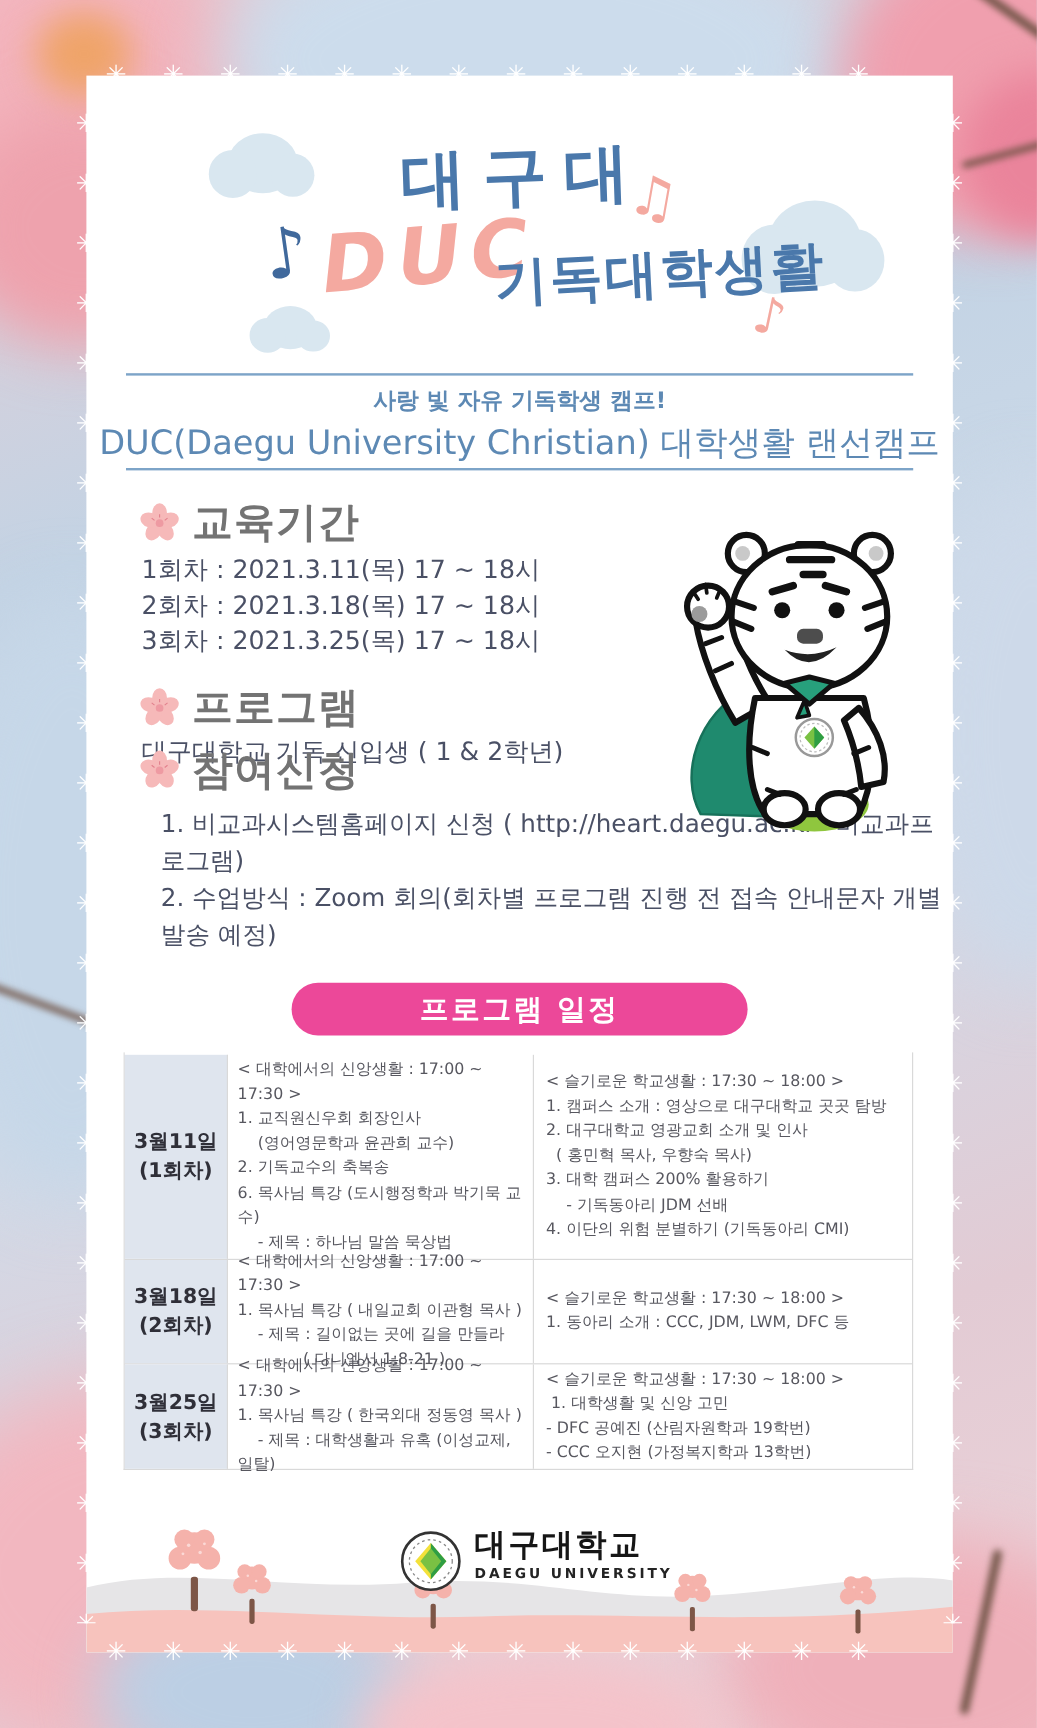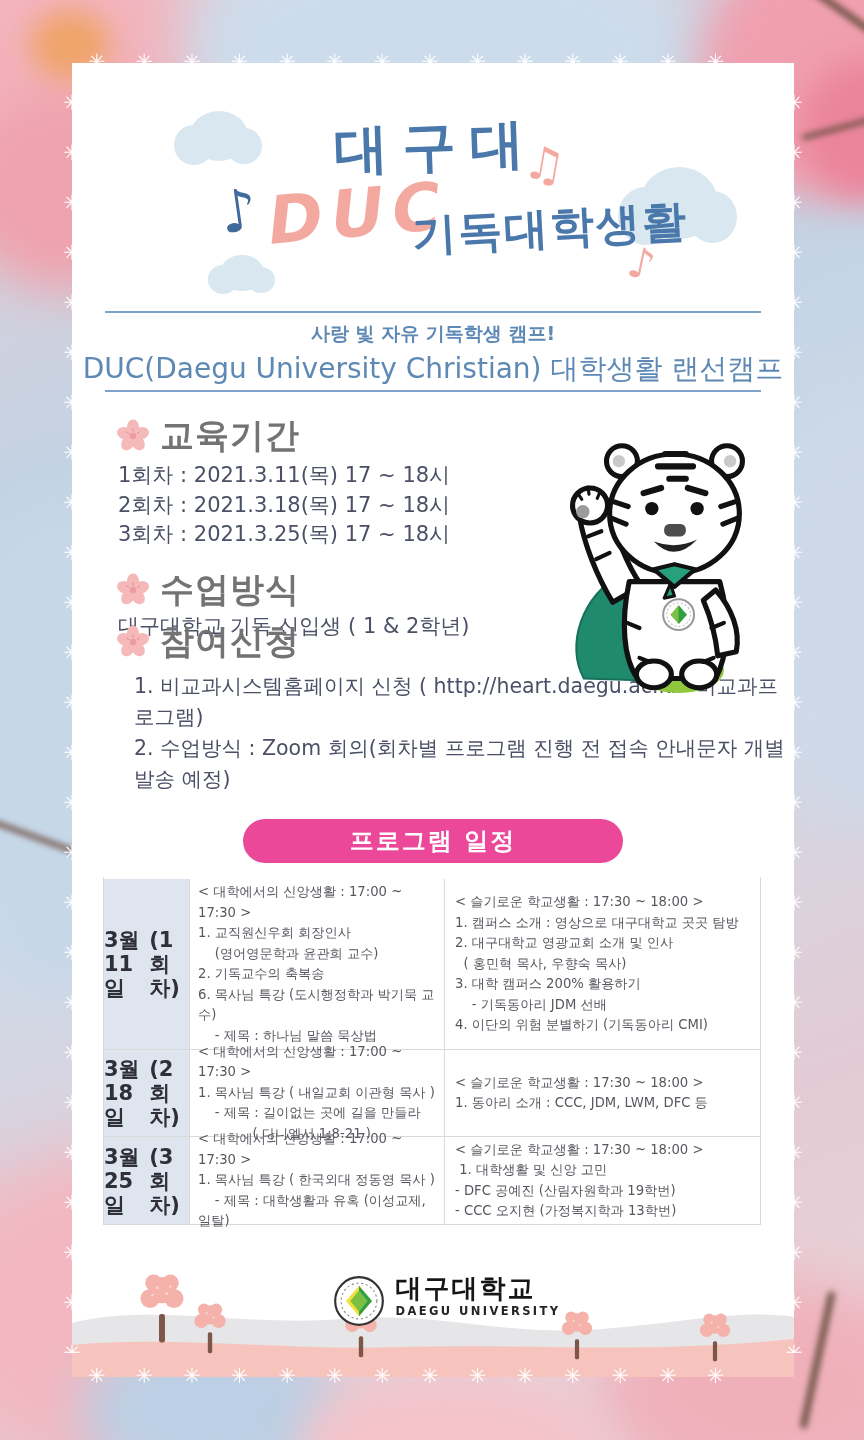--- a/index.html
+++ b/index.html
@@ -69,22 +69,22 @@
   .thead{display:flex;height:32px;background:#1b4e7d;}
   .th{color:#ffffff;font-size:16.5px;font-weight:bold;display:flex;align-items:center;justify-content:center;}
   .th-date{width:86px;border-right:2px solid #ffffff;box-sizing:border-box;}
   .th-prog{flex:1;}
   .trow{display:flex;border-top:1.5px solid #d9d9d9;box-sizing:border-box;}
   .trow-1{height:172px;border-top:2px solid #ffffff;}
   .trow-2{height:87px;}
   .trow-3{height:88px;}
   .td-date{
     width:86px;background:#dfe5ee;border-right:1.5px solid #d9d9d9;box-sizing:border-box;
-    display:flex;align-items:center;justify-content:center;
-    color:#2f2f38;font-size:21px;font-weight:bold;
+    display:flex;flex-direction:column;align-items:center;justify-content:center;
+    color:#2f2f38;font-size:17px;font-weight:bold;
   }
   .td-date .line{line-height:24px;}
   .td-prog{flex:1;display:flex;}
   .prog{display:flex;flex-direction:column;justify-content:center;box-sizing:border-box;
     color:#57575f;white-space:pre-wrap;}
   .prog .line{font-size:13.2px;line-height:20.5px;}
   .prog-left{width:254px;padding:4px 4px 4px 8px;}
   .prog-right{flex:1;border-left:1.5px solid #d9d9d9;padding:4px 4px 4px 10px;}
   
   .footer-logo{position:absolute;left:0;top:1212px;width:100%;display:flex;align-items:flex-start;justify-content:center;gap:10px;transform:translateX(14px);z-index:4;}
@@ -164,21 +164,21 @@
         <ellipse cx="18" cy="9" rx="6.5" ry="8.5" transform="rotate(72 18 18)"></ellipse>
         <ellipse cx="18" cy="9" rx="6.5" ry="8.5" transform="rotate(144 18 18)"></ellipse>
         <ellipse cx="18" cy="9" rx="6.5" ry="8.5" transform="rotate(216 18 18)"></ellipse>
         <ellipse cx="18" cy="9" rx="6.5" ry="8.5" transform="rotate(288 18 18)"></ellipse>
       </g>
       <circle cx="18" cy="18" r="3.4" fill="#ee9aa2"></circle>
       <g stroke="#e2808d" stroke-width="1" fill="none">
           <path d="M18,13 v-3 M13.5,15.5 l-2.5,-2 M22.5,15.5 l2.5,-2"></path>
         </g>
     </svg>
-    <span class="label">수업방식</span>
+    <span class="label">프로그램</span>
   </div>
   <div class="body-lines target-lines"><div class="line">대구대학교 기독 신입생 ( 1 &amp; 2학년)</div></div>
 
   <div class="section-head head-apply">
     <svg class="blossom" viewBox="0 0 36 36">
       <g fill="#f6b9b9">
         <ellipse cx="18" cy="9" rx="6.5" ry="8.5"></ellipse>
         <ellipse cx="18" cy="9" rx="6.5" ry="8.5" transform="rotate(72 18 18)"></ellipse>
         <ellipse cx="18" cy="9" rx="6.5" ry="8.5" transform="rotate(144 18 18)"></ellipse>
         <ellipse cx="18" cy="9" rx="6.5" ry="8.5" transform="rotate(216 18 18)"></ellipse>

